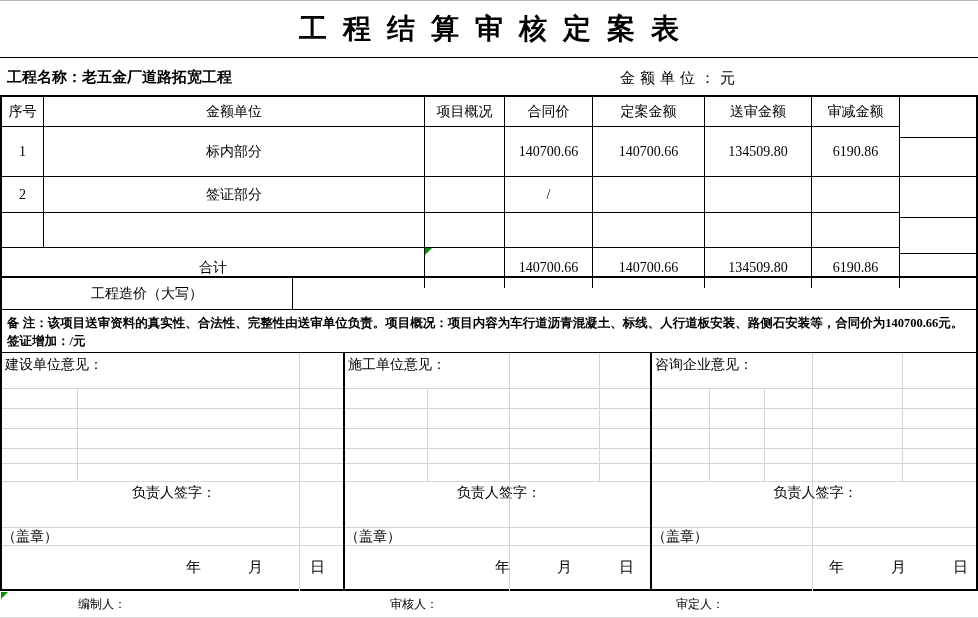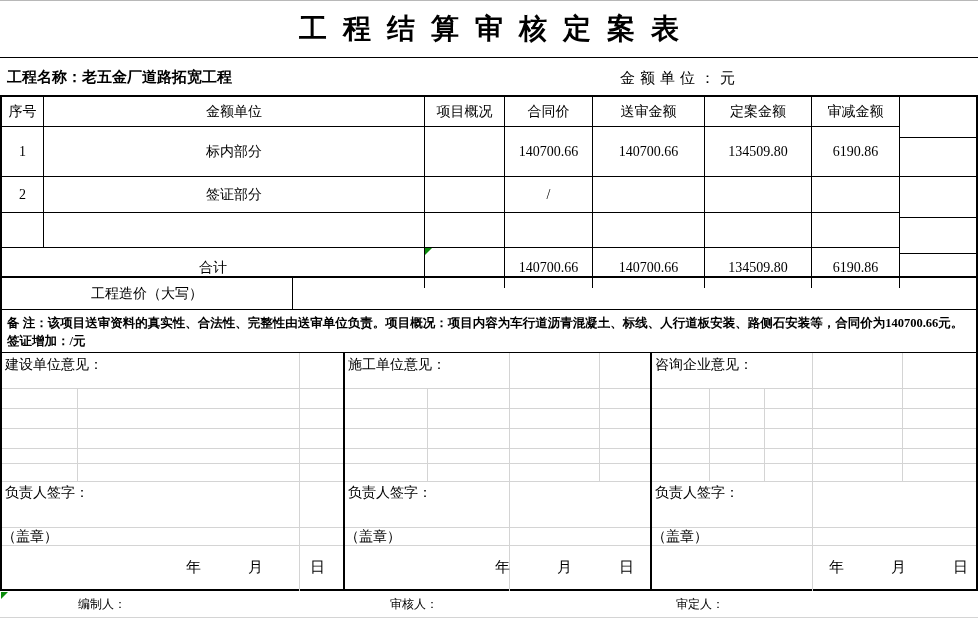--- a/index.html
+++ b/index.html
@@ -30,21 +30,21 @@
           font-size:12.5px;font-weight:bold;line-height:18px;padding:4px 6px 0 5px;}
 
   .ops{position:absolute;top:353px;left:0;width:978px;height:238px;box-sizing:border-box;
        border-left:2px solid #000;border-right:2px solid #000;border-bottom:2px solid #000;display:flex;}
   .op{position:relative;box-sizing:border-box;display:flex;flex-direction:column;}
   .op1{width:341px;} .op2{width:307px;border-left:2px solid #000;} .op3{flex:1;border-left:2px solid #000;}
   .op-head{height:35px;box-sizing:border-box;padding:3px 0 0 3px;font-size:14px;position:relative;z-index:1;}
   .op-rows{height:93px;box-sizing:border-box;border-top:1px solid #d4d4d4;}
   .op-rows div{box-sizing:border-box;border-bottom:1px solid #d4d4d4;}
   .r20{height:20px;} .r15{height:15px;} .r18{height:18px;}
-  .op-sign{height:47px;box-sizing:border-box;border-bottom:1px solid #d4d4d4;padding:3px 0 0 3px;font-size:14px;position:relative;z-index:1;}
+  .op-sign{height:47px;box-sizing:border-box;border-bottom:1px solid #d4d4d4;padding:3px 0 0 3px;font-size:14px;position:relative;z-index:1;text-align:center;}
   .op-seal{height:18px;box-sizing:border-box;border-bottom:1px solid #d4d4d4;padding-right:8px;
            font-size:14px;line-height:17px;position:relative;z-index:1;}
   .op-date{flex:1;display:flex;align-items:center;justify-content:flex-end;gap:47px;font-size:15px;position:relative;z-index:1;}
   .pr18{padding-right:18px;} .pr16{padding-right:16px;} .pr8{padding-right:8px;}
   .fv{position:absolute;width:1px;background:#d4d4d4;z-index:0;}
 
   .foot{position:absolute;top:591px;left:0;width:978px;height:27px;border-bottom:1px solid #d4d4d4;box-sizing:border-box;font-size:12px;}
   .foot span{position:absolute;top:5px;}
   .f1{left:78px;} .f2{left:390px;} .f3{left:676px;}
 
@@ -64,22 +64,22 @@
     <span class="proj">工程名称：老五金厂道路拓宽工程</span>
     <span class="unit">金额单位：元</span>
   </div>
 
   <div class="tbl">
 
     <div class="c">序号</div>
     <div class="c">金额单位</div>
     <div class="c">项目概况</div>
     <div class="c">合同价</div>
+    <div class="c">定案金额</div>
     <div class="c">送审金额</div>
-    <div class="c">定案金额</div>
     <div class="c">审减金额</div>
     <div class="c nr">审增金额</div>
 
     <div class="c">1</div>
     <div class="c">标内部分</div>
     <div class="c"></div>
     <div class="c">140700.66</div>
     <div class="c">140700.66</div>
     <div class="c">134509.80</div>
     <div class="c">6190.86</div>

